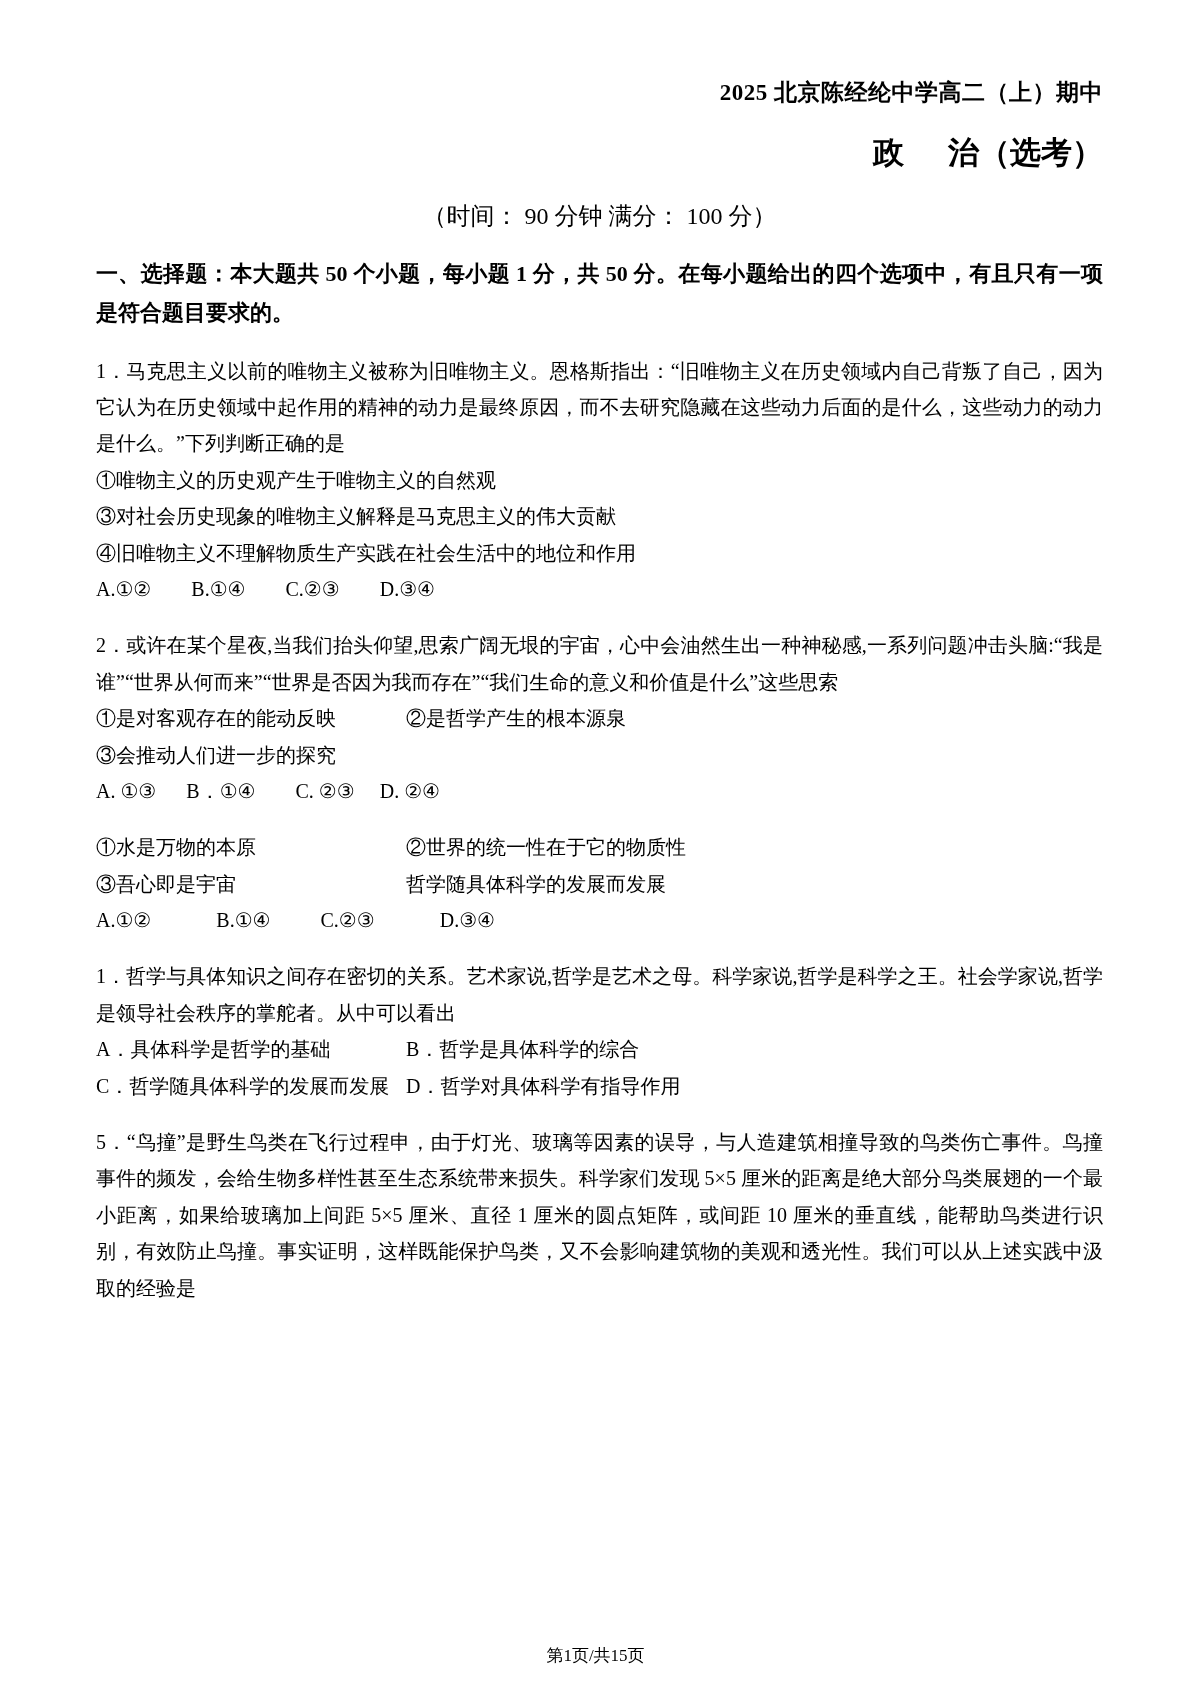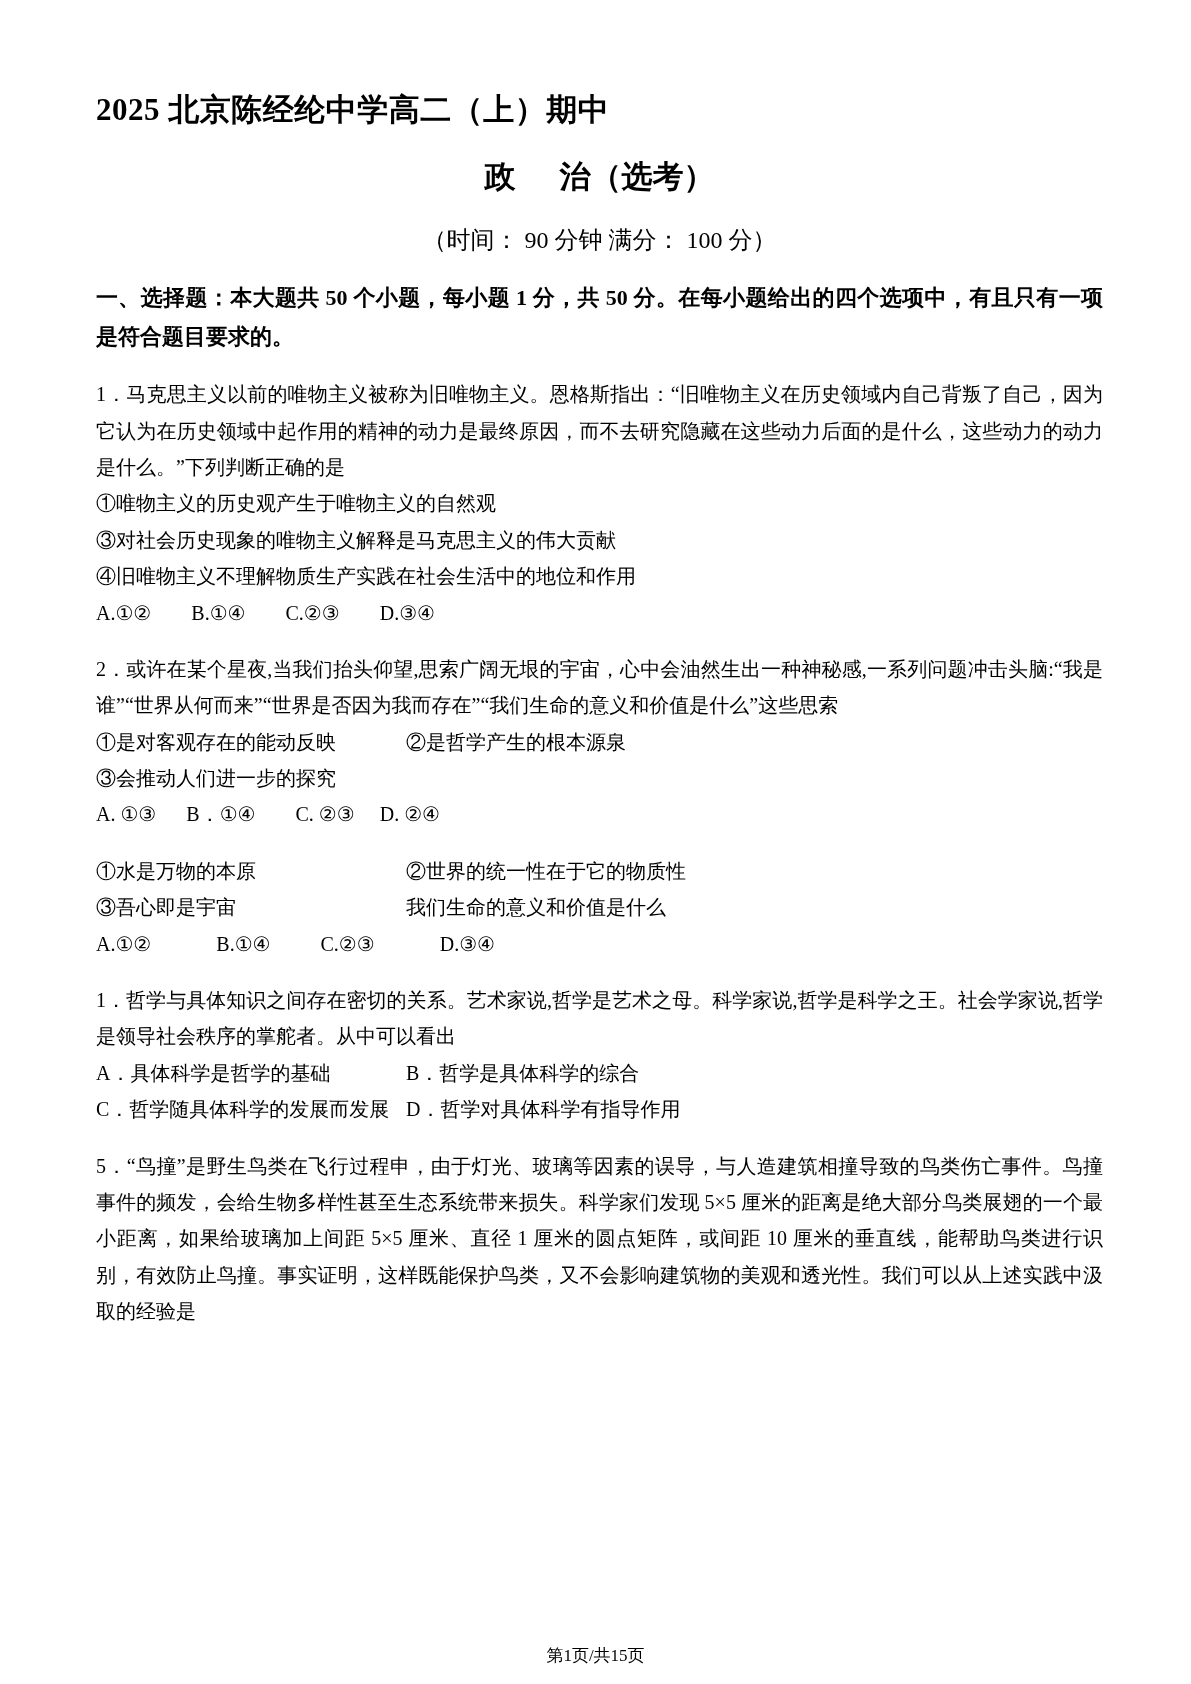--- a/index.html
+++ b/index.html
@@ -15,29 +15,29 @@
     position: relative;
     width: 1191px;
     height: 1684px;
     margin: 0 auto;
     background: #ffffff;
     box-sizing: border-box;
     padding: 62px 88px 0 96px;
     overflow: hidden;
   }
   .doc-title {
-    text-align: left;
-    font-size: 31px;
+    text-align: right;
+    font-size: 23px;
     font-weight: bold;
     letter-spacing: 0.5px;
     line-height: 1.45;
-    margin: 26px 0 0 0;
+    margin: 14px 0 0 0;
   }
   .doc-subtitle {
-    text-align: center;
+    text-align: right;
     font-size: 31px;
     font-weight: bold;
     line-height: 1.45;
     margin: 22px 0 0 0;
   }
   .doc-subtitle .gap {
     display: inline-block;
     width: 44px;
   }
   .doc-meta {
@@ -134,21 +134,21 @@
     <div class="q-choices">A. ①③      B．①④        C. ②③     D. ②④</div>
   </div>
 
   <div class="q-block">
     <div class="two-col">
       <span class="c1">①水是万物的本原</span>
       <span class="c2">②世界的统一性在于它的物质性</span>
     </div>
     <div class="two-col">
       <span class="c1">③吾心即是宇宙</span>
-      <span class="c2">我们生命的意义和价值是什么</span>
+      <span class="c2">哲学随具体科学的发展而发展</span>
     </div>
     <div class="q-choices">A.①②             B.①④          C.②③             D.③④</div>
   </div>
 
   <div class="q-block">
     <div class="q-stem">1．哲学与具体知识之间存在密切的关系。艺术家说,哲学是艺术之母。科学家说,哲学是科学之王。社会学家说,哲学是领导社会秩序的掌舵者。从中可以看出</div>
     <div class="two-col">
       <span class="c1">A．具体科学是哲学的基础</span>
       <span class="c2">B．哲学是具体科学的综合</span>
     </div>

